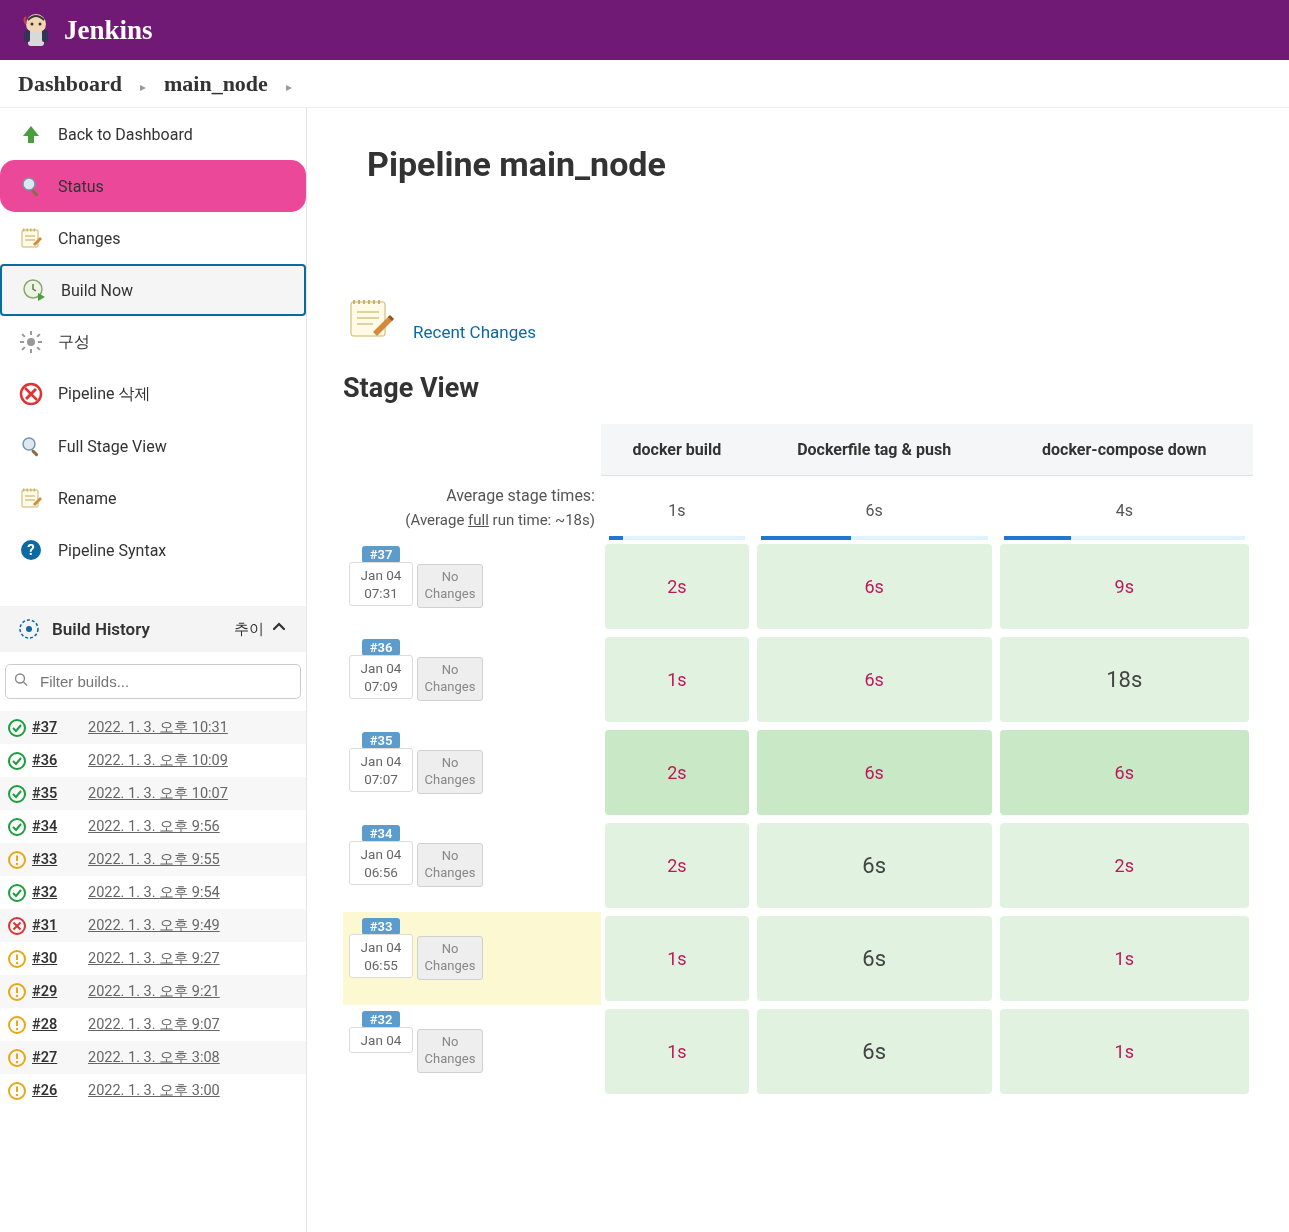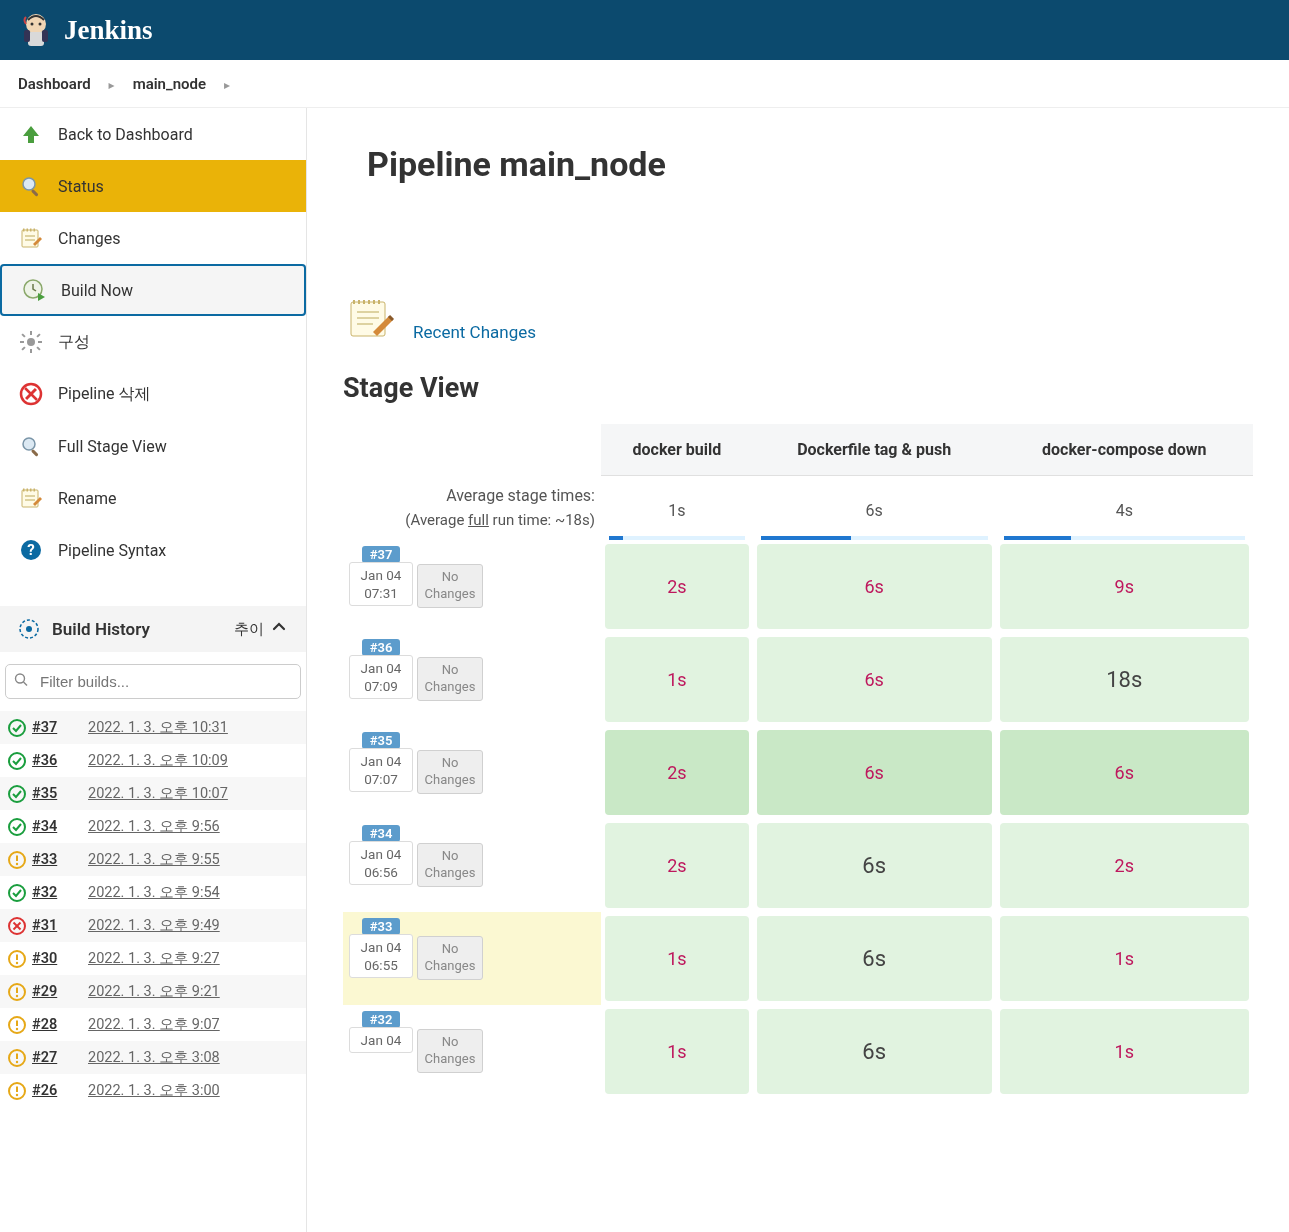--- a/index.html
+++ b/index.html
@@ -1,35 +1,35 @@
 <!DOCTYPE html>
 <html><head>
 <meta charset="utf-8">
 <style>
 * { box-sizing: border-box; margin: 0; padding: 0; }
 body { font-family: -apple-system, BlinkMacSystemFont, "Segoe UI", Roboto, Arial, sans-serif; font-size: 15px; color: #333; background: #fff; }
 
 
-.header { background: #0c4a6e; color: #fff; height: 60px; display: flex; align-items: center; padding: 0 18px; }
+.header { background: #701a75; color: #fff; height: 60px; display: flex; align-items: center; padding: 0 18px; }
 .header-logo { width: 36px; height: 40px; margin-right: 10px; }
 .header-title { font-size: 27px; font-weight: bold; font-family: Georgia, serif; }
 
 
 .breadcrumb { display: flex; align-items: center; height: 48px; padding: 0 18px; border-bottom: 1px solid #eee; }
-.breadcrumb-item { font-size: 15px; font-weight: 600; color: #333; cursor: pointer; }
+.breadcrumb-item { font-size: 22px; font-weight: 600; color: #333; cursor: pointer; font-family: Liberation Serif, serif; }
 .breadcrumb-sep { margin: 0 18px; color: #999; font-size: 12px; }
 
 
 .layout { display: flex; }
 .sidebar { width: 307px; border-right: 1px solid #e5e5e5; min-height: calc(100vh - 108px); }
 .main { flex: 1; padding: 36px 36px 0 36px; }
 
 
 .nav-item { display: flex; align-items: center; padding: 13px 18px; cursor: pointer; font-size: 16px; }
-.nav-item.active { background: #eab308; }
+.nav-item.active { background: #ec4899; border-radius: 15px; }
 .nav-item.highlight { background: #f5f5f5; box-shadow: inset 0 0 0 2px #0b6aa2; border-radius: 4px; padding-left: 21px; }
 .nav-icon { width: 26px; height: 26px; margin-right: 14px; display: inline-flex; align-items: center; justify-content: center; flex-shrink: 0; }
 
 
 .bh-header { display: flex; align-items: center; padding: 12px 18px; background: #f4f4f4; margin-top: 30px; }
 .bh-icon { width: 22px; height: 22px; margin-right: 12px; }
 .bh-title { font-weight: 600; font-size: 17px; flex: 1; }
 .bh-trend { font-size: 15px; font-weight: 400; cursor: pointer; margin-right: 6px; }
 .bh-chevron { cursor: pointer; }
 

